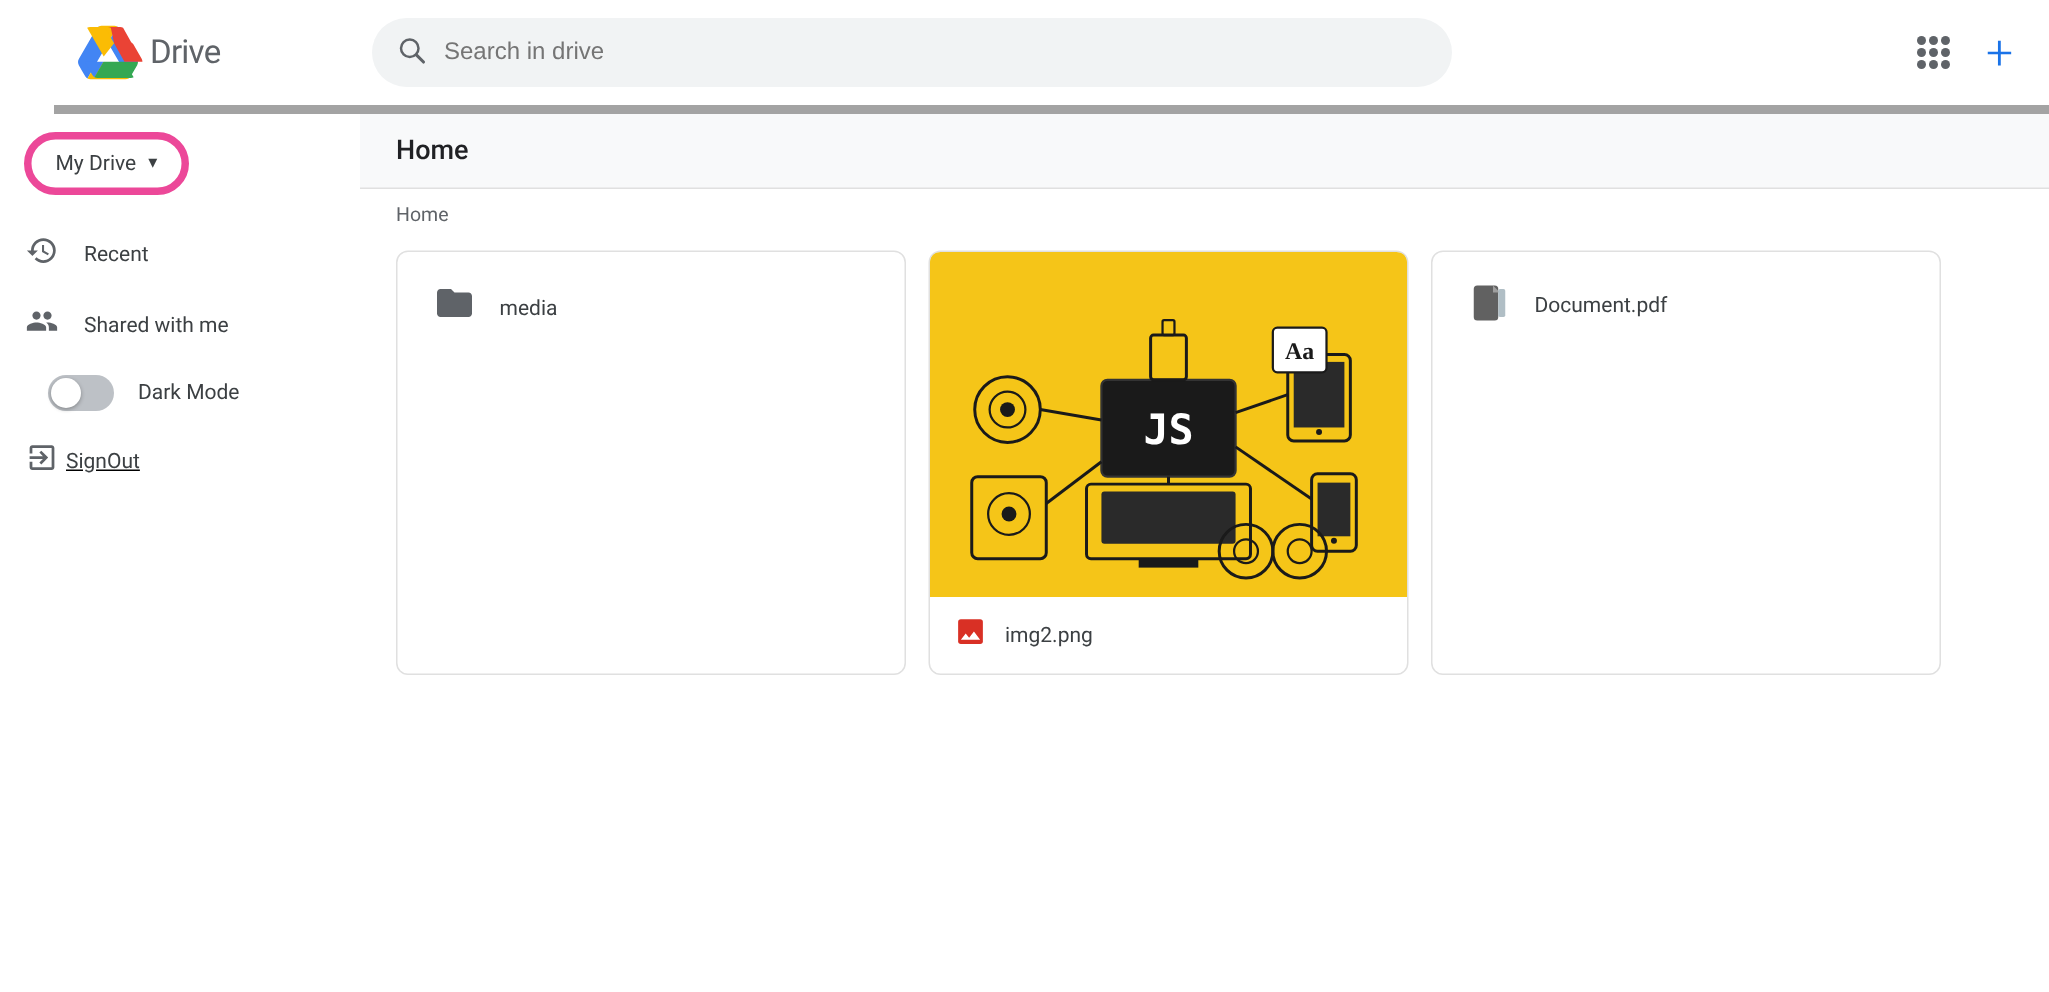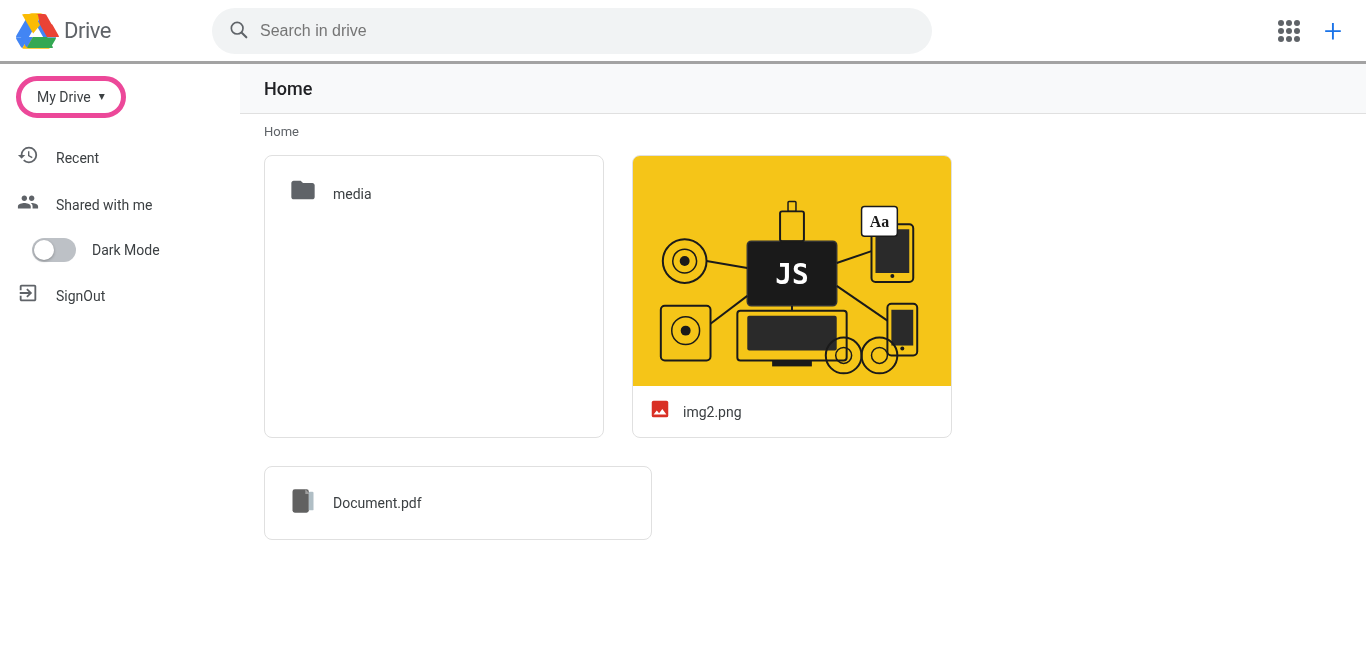--- a/index.html
+++ b/index.html
@@ -3,24 +3,25 @@
   <meta charset="utf-8">
   <style>
     * { box-sizing: border-box; margin: 0; padding: 0; }
     body { font-family: 'Google Sans', Roboto, Arial, sans-serif; background: #fff; height: 661px; overflow: hidden; }
 
     
     .header {
       display: flex;
       align-items: center;
       padding: 8px 16px;
-      height: 64px;
-      border-bottom: 3px solid #a3a3a3;
+      height: 76px;
+      border-bottom: 6px solid #a3a3a3;
       background: #fff;
       gap: 16px;
+      margin-left: 36px;
     }
     .logo-area {
       display: flex;
       align-items: center;
       gap: 4px;
       min-width: 180px;
     }
     .drive-logo {
       width: 40px;
       height: 40px;
@@ -166,23 +167,24 @@
       left: 2px;
       box-shadow: 0 1px 3px rgba(0,0,0,0.3);
     }
     .dark-mode-label {
       font-size: 14px;
       color: #3c4043;
     }
     .sign-out-item {
       display: flex;
       align-items: center;
-      gap: 16px;
+      gap: 4px;
       padding: 10px 16px;
       cursor: pointer;
+      text-decoration: underline;
     }
 
     
     .main-content {
       flex: 1;
       overflow-y: auto;
       background: #fff;
     }
     .breadcrumb-header {
       background: #f8f9fa;
@@ -193,21 +195,21 @@
       border-bottom: 1px solid #e0e0e0;
     }
     .breadcrumb-sub {
       padding: 10px 24px 16px 24px;
       font-size: 13px;
       color: #5f6368;
     }
     .files-grid {
       display: flex;
       flex-wrap: wrap;
-      gap: 28px;
+      gap: 15px;
       padding: 0 24px 24px 24px;
     }
     .file-card {
       width: 340px;
       border: 1px solid #e0e0e0;
       border-radius: 8px;
       overflow: hidden;
       cursor: pointer;
       background: #fff;
     }
@@ -244,21 +246,21 @@
       overflow: hidden;
     }
     .image-card-footer {
       display: flex;
       align-items: center;
       gap: 12px;
       padding: 12px 16px;
     }
     
     .pdf-card {
-      width: 388px;
+      width: 340px;
       border: 1px solid #e0e0e0;
       border-radius: 8px;
       overflow: hidden;
       cursor: pointer;
       background: #fff;
     }
     .pdf-card .file-card-body {
       padding: 20px 24px;
     }
 

